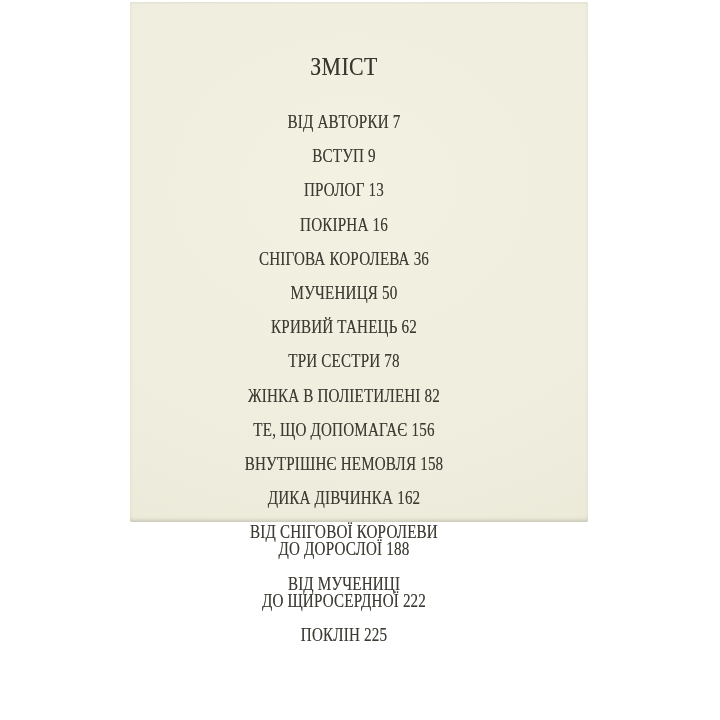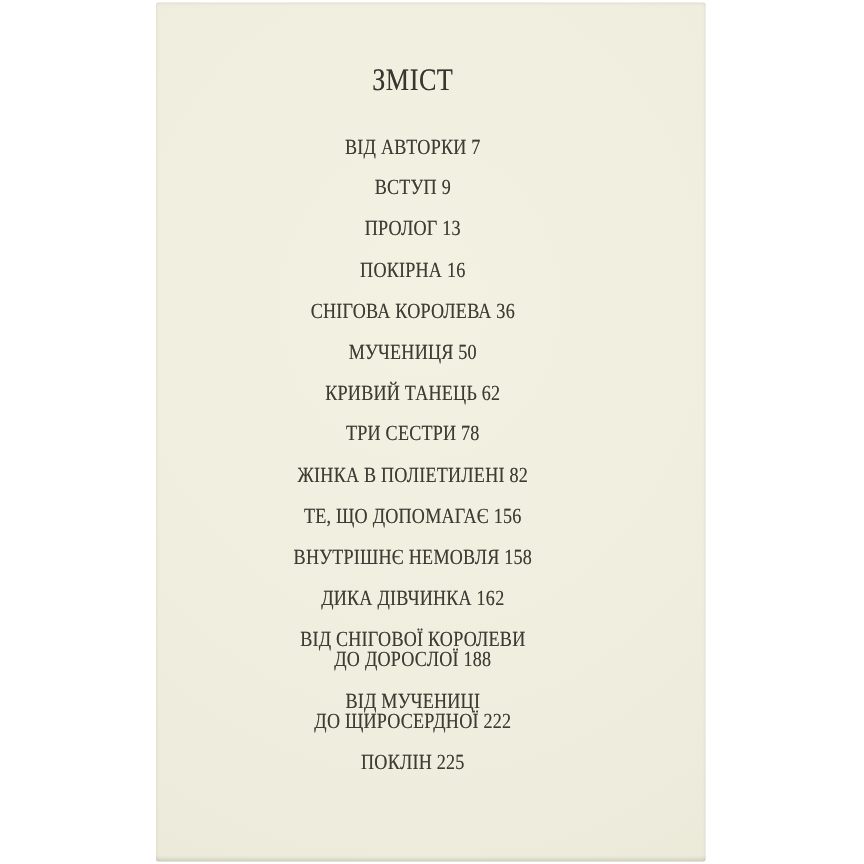--- a/index.html
+++ b/index.html
@@ -12,21 +12,21 @@
     background: #ffffff;
     position: relative;
     overflow: hidden;
     font-family: "Liberation Serif", "DejaVu Serif", serif;
   }
   .book-page {
     position: absolute;
     left: 130px;
     top: 2px;
     width: 458px;
-    height: 716px;
+    height: 520px;
     border-radius: 2px;
     background: radial-gradient(130% 95% at 48% 35%, #f2f1e2 0%, #efeede 55%, #eae9d8 90%, #e6e5d2 100%);
     box-shadow: inset 0 -3px 4px -2px rgba(125, 122, 102, 0.45),
                 inset 0 2px 3px -2px rgba(125, 122, 102, 0.25);
   }
   .toc-content {
     position: absolute;
     left: 0;
     top: 52px;
     width: 428px;

